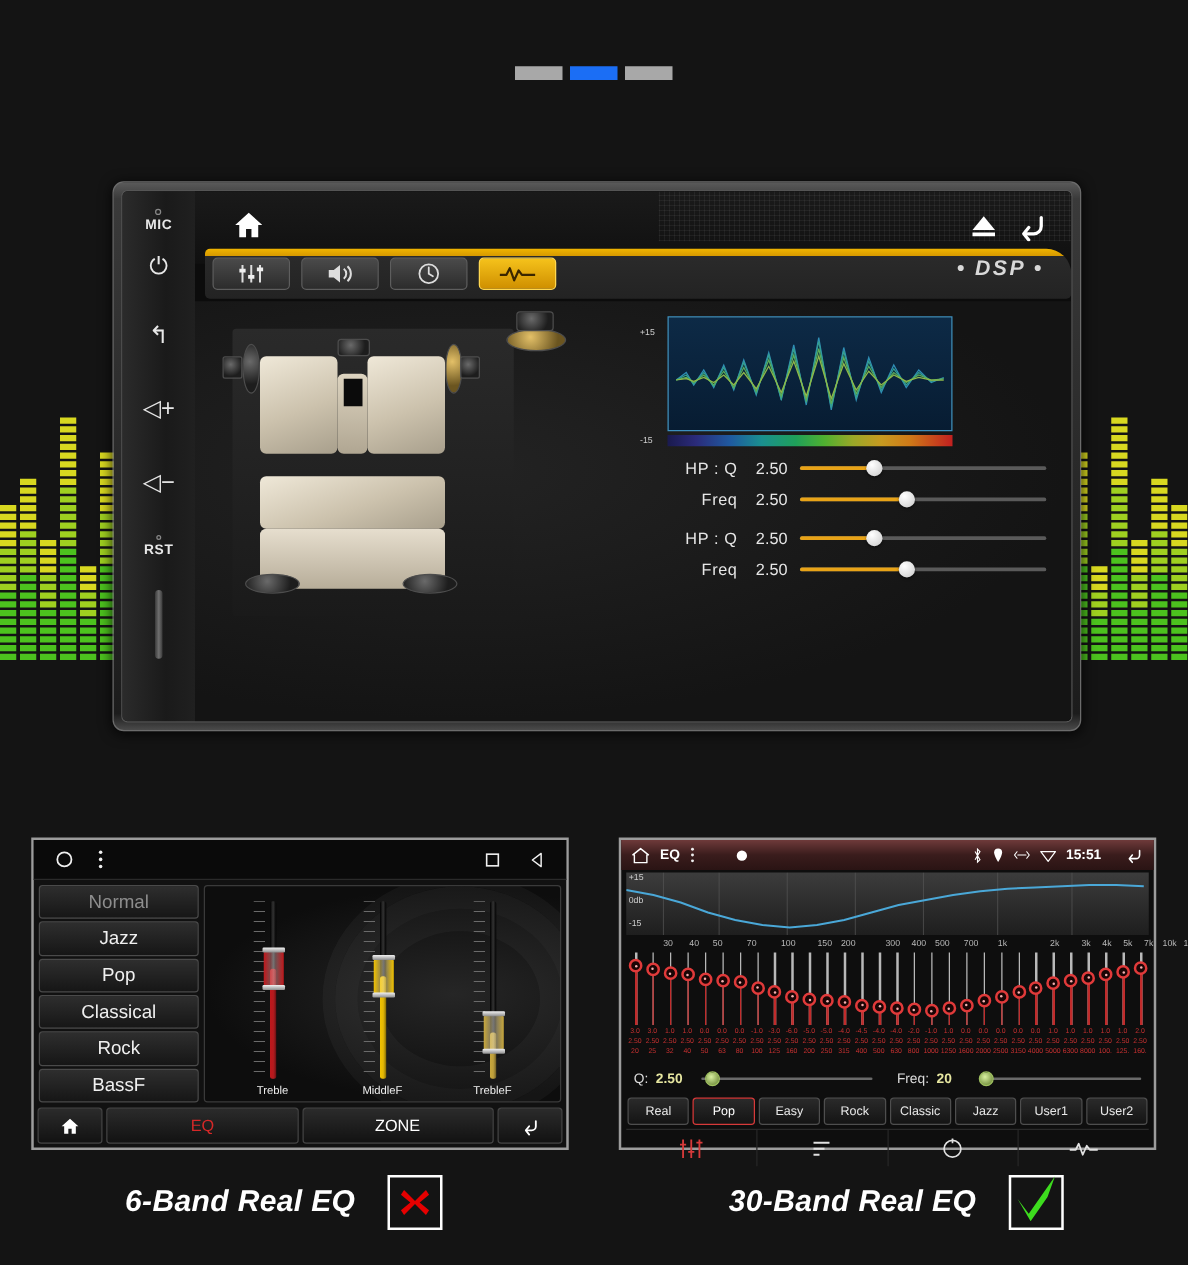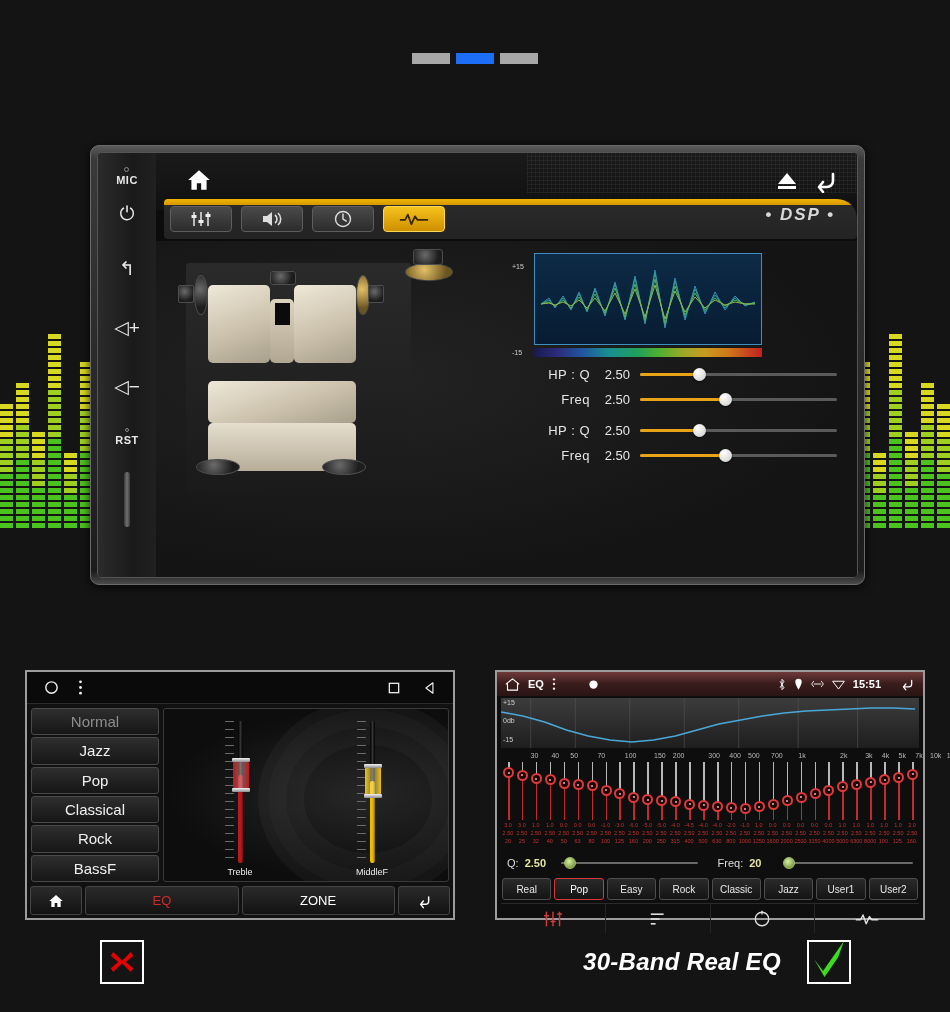--- a/index.html
+++ b/index.html
@@ -741,20 +741,29 @@
           </div>
           <div class="eq6-col">
             <div class="eq6-track">
               <div class="eq6-ticks"></div>
               <div class="eq6-stem"></div>
               <div class="eq6-fill" style="height: 58%; background: linear-gradient(90deg, rgb(242, 194, 0), rgba(242, 194, 0, 0.933), rgba(242, 194, 0, 0.533));"></div>
               <div class="eq6-cap" style="bottom: calc(58% - 14px); background: linear-gradient(90deg, rgb(242, 194, 0), rgba(255, 255, 255, 0.333), rgb(242, 194, 0));"></div>
             </div>
             <div class="eq6-name">MiddleF</div>
           </div>
+          <div class="eq6-col">
+            <div class="eq6-track">
+              <div class="eq6-ticks"></div>
+              <div class="eq6-stem"></div>
+              <div class="eq6-fill" style="height: 26%; background: linear-gradient(90deg, rgb(201, 168, 60), rgba(201, 168, 60, 0.933), rgba(201, 168, 60, 0.533));"></div>
+              <div class="eq6-cap" style="bottom: calc(26% - 14px); background: linear-gradient(90deg, rgb(201, 168, 60), rgba(255, 255, 255, 0.333), rgb(201, 168, 60));"></div>
+            </div>
+            <div class="eq6-name">TrebleF</div>
+          </div>
         </div>
     </div>
   </div>
 
   <div class="p6-bottom" id="p6Bottom">
       <div class="bb" style="flex: 1 1 0%;">
         <svg width="16" height="16" viewBox="0 0 24 24">
           <path d="M12 3 L22 12 h-3 v9 h-5 v-6 h-4 v6 H5 v-9 H2 Z" fill="#fff"></path>
         </svg>
       </div>
@@ -1148,20 +1157,21 @@
     <div class="nv">
       <svg width="24" height="16" viewBox="0 0 30 16">
         <polyline points="1,9 7,9 10,3 14,14 18,5 21,9 29,9" stroke="#e0e0e0" stroke-width="1.8" fill="none" stroke-linejoin="round"></polyline>
       </svg>
     </div>
   </div>
 </div>
 
 <div class="captions">
   <div class="cap-group g1">
+    <div class="cap-text">6-Band Real EQ</div>
     <div class="cap-mark">
       <svg width="30" height="30" viewBox="0 0 24 24">
         <path d="M5 4 L12 11 L19 4 L21 7 L15 12 L21 17 L19 20 L12 13 L5 20 L3 17 L9 12 L3 7 Z" fill="#e60000"></path>
       </svg>
     </div>
   </div>
   <div class="cap-group g2">
     <div class="cap-text">30-Band Real EQ</div>
     <div class="cap-mark">
       <svg width="36" height="36" viewBox="0 0 24 24" style="margin-top:-6px">

